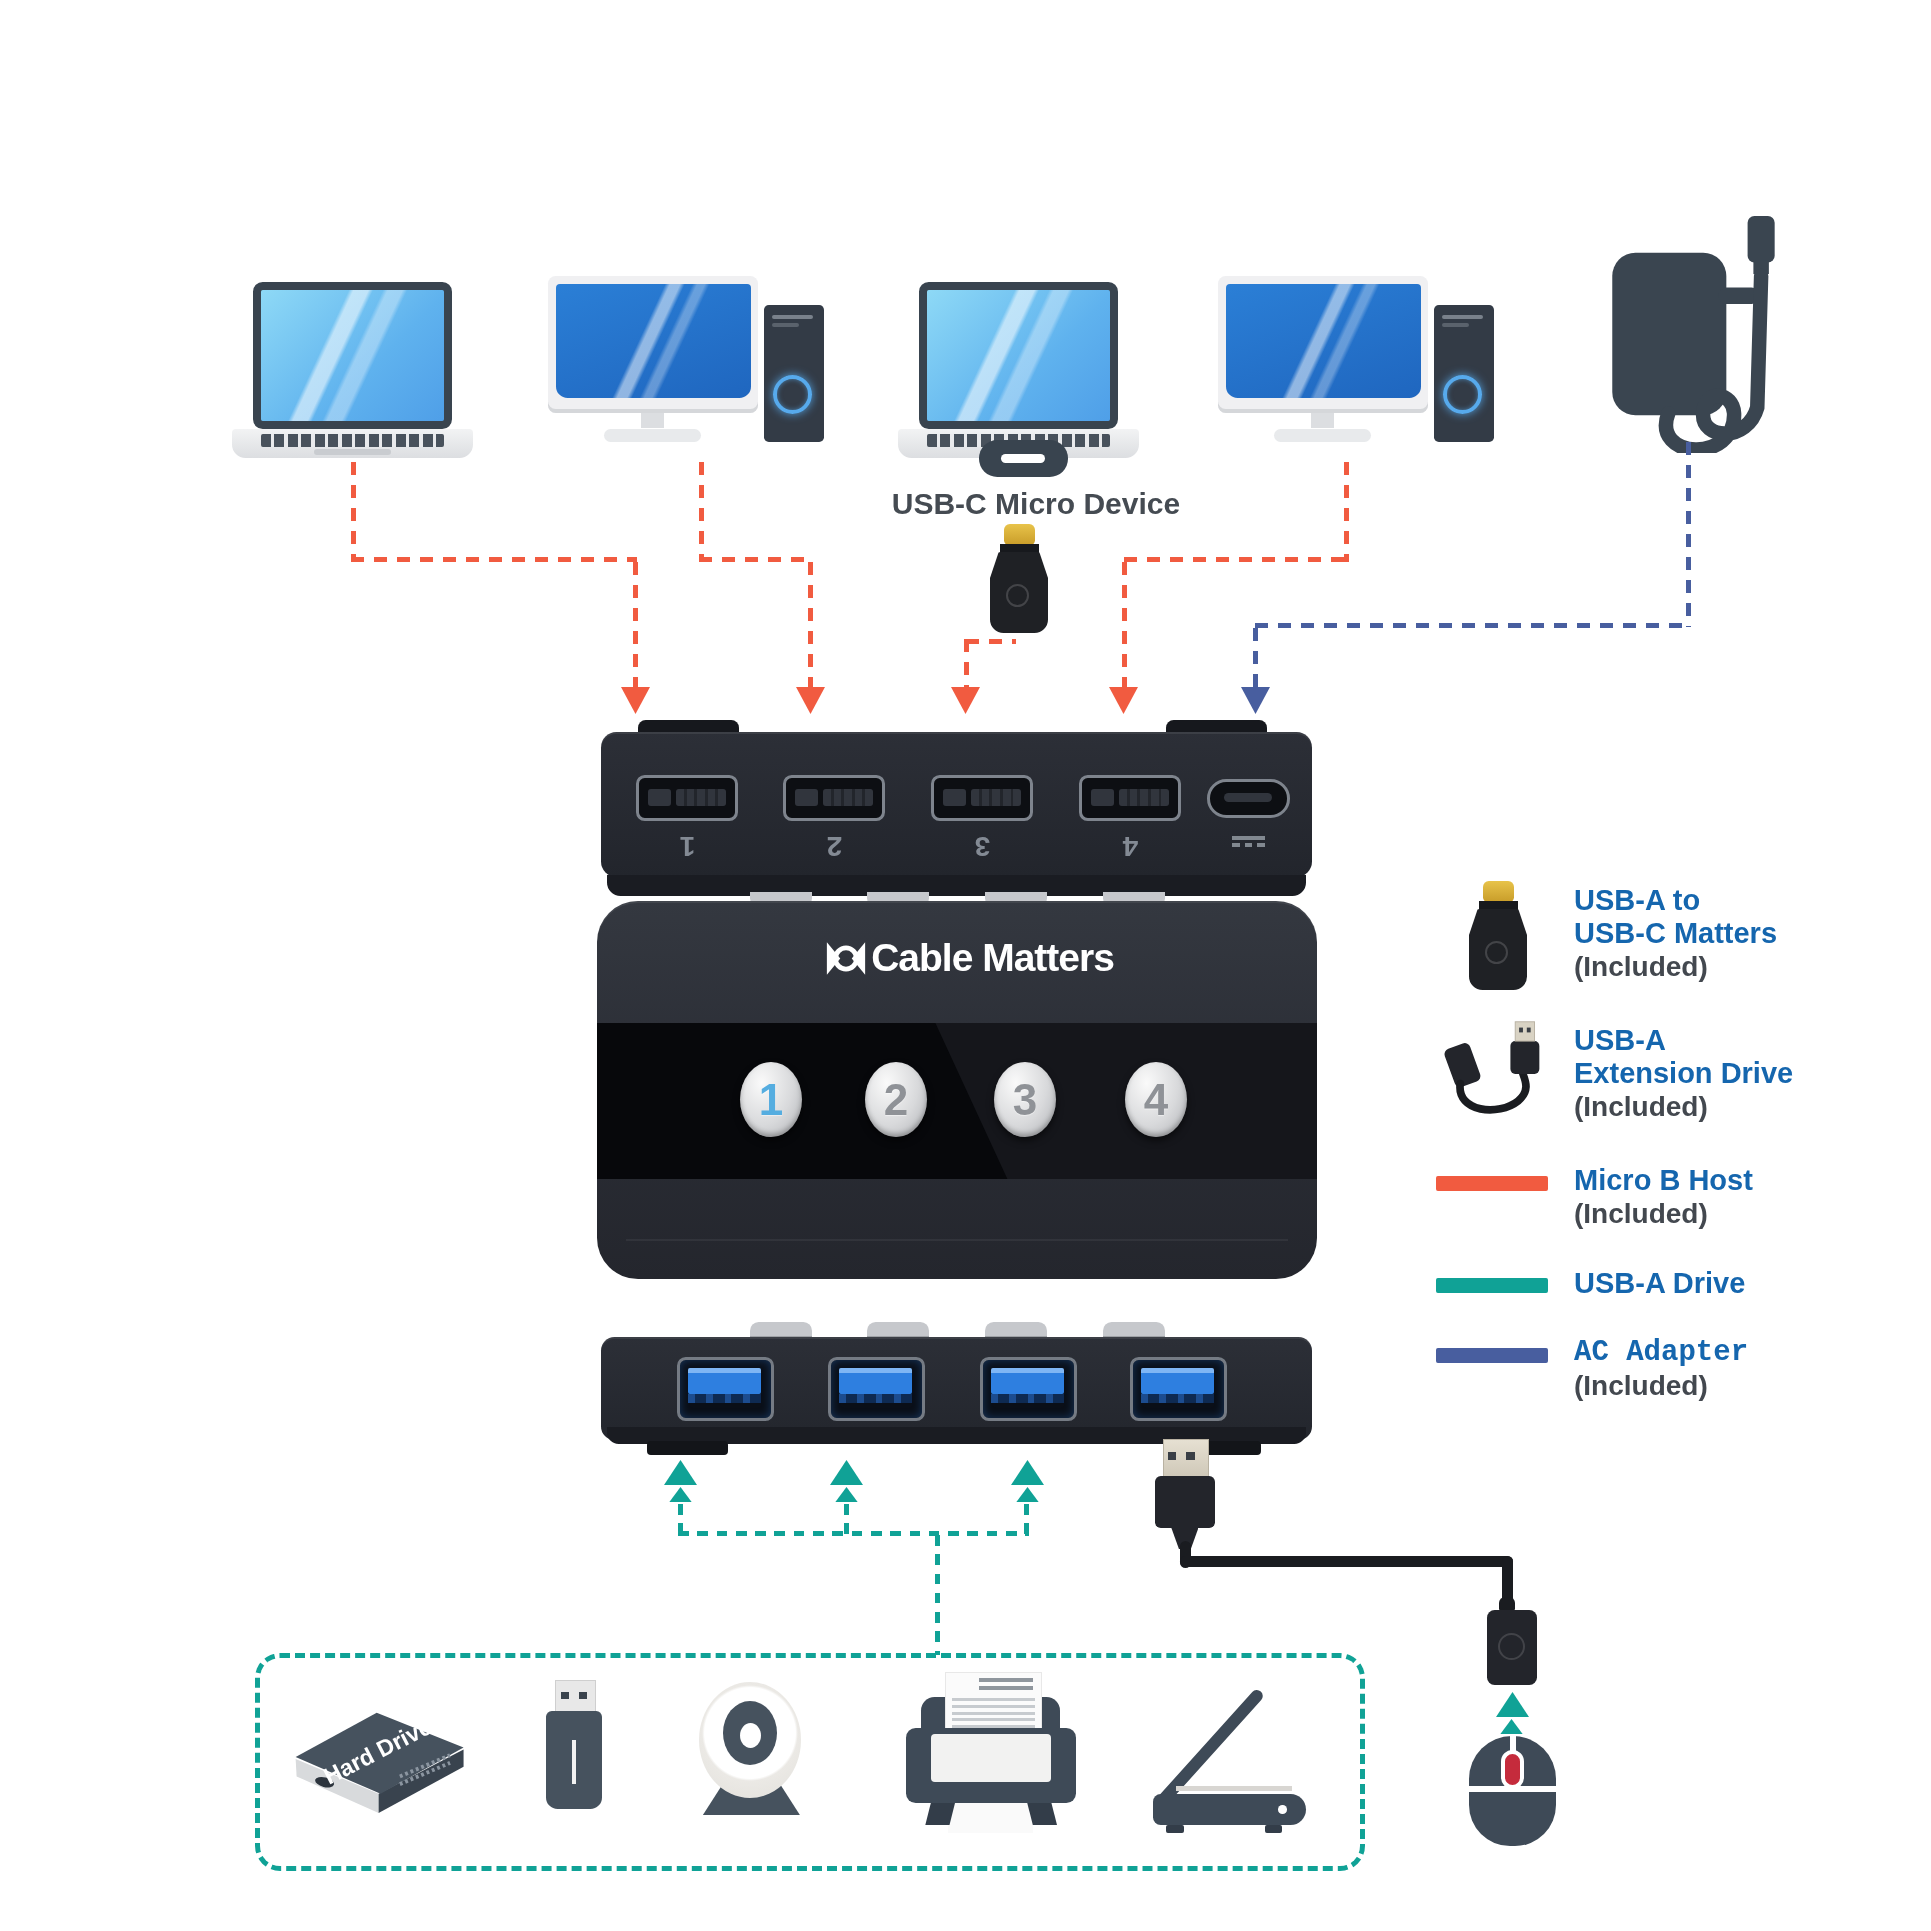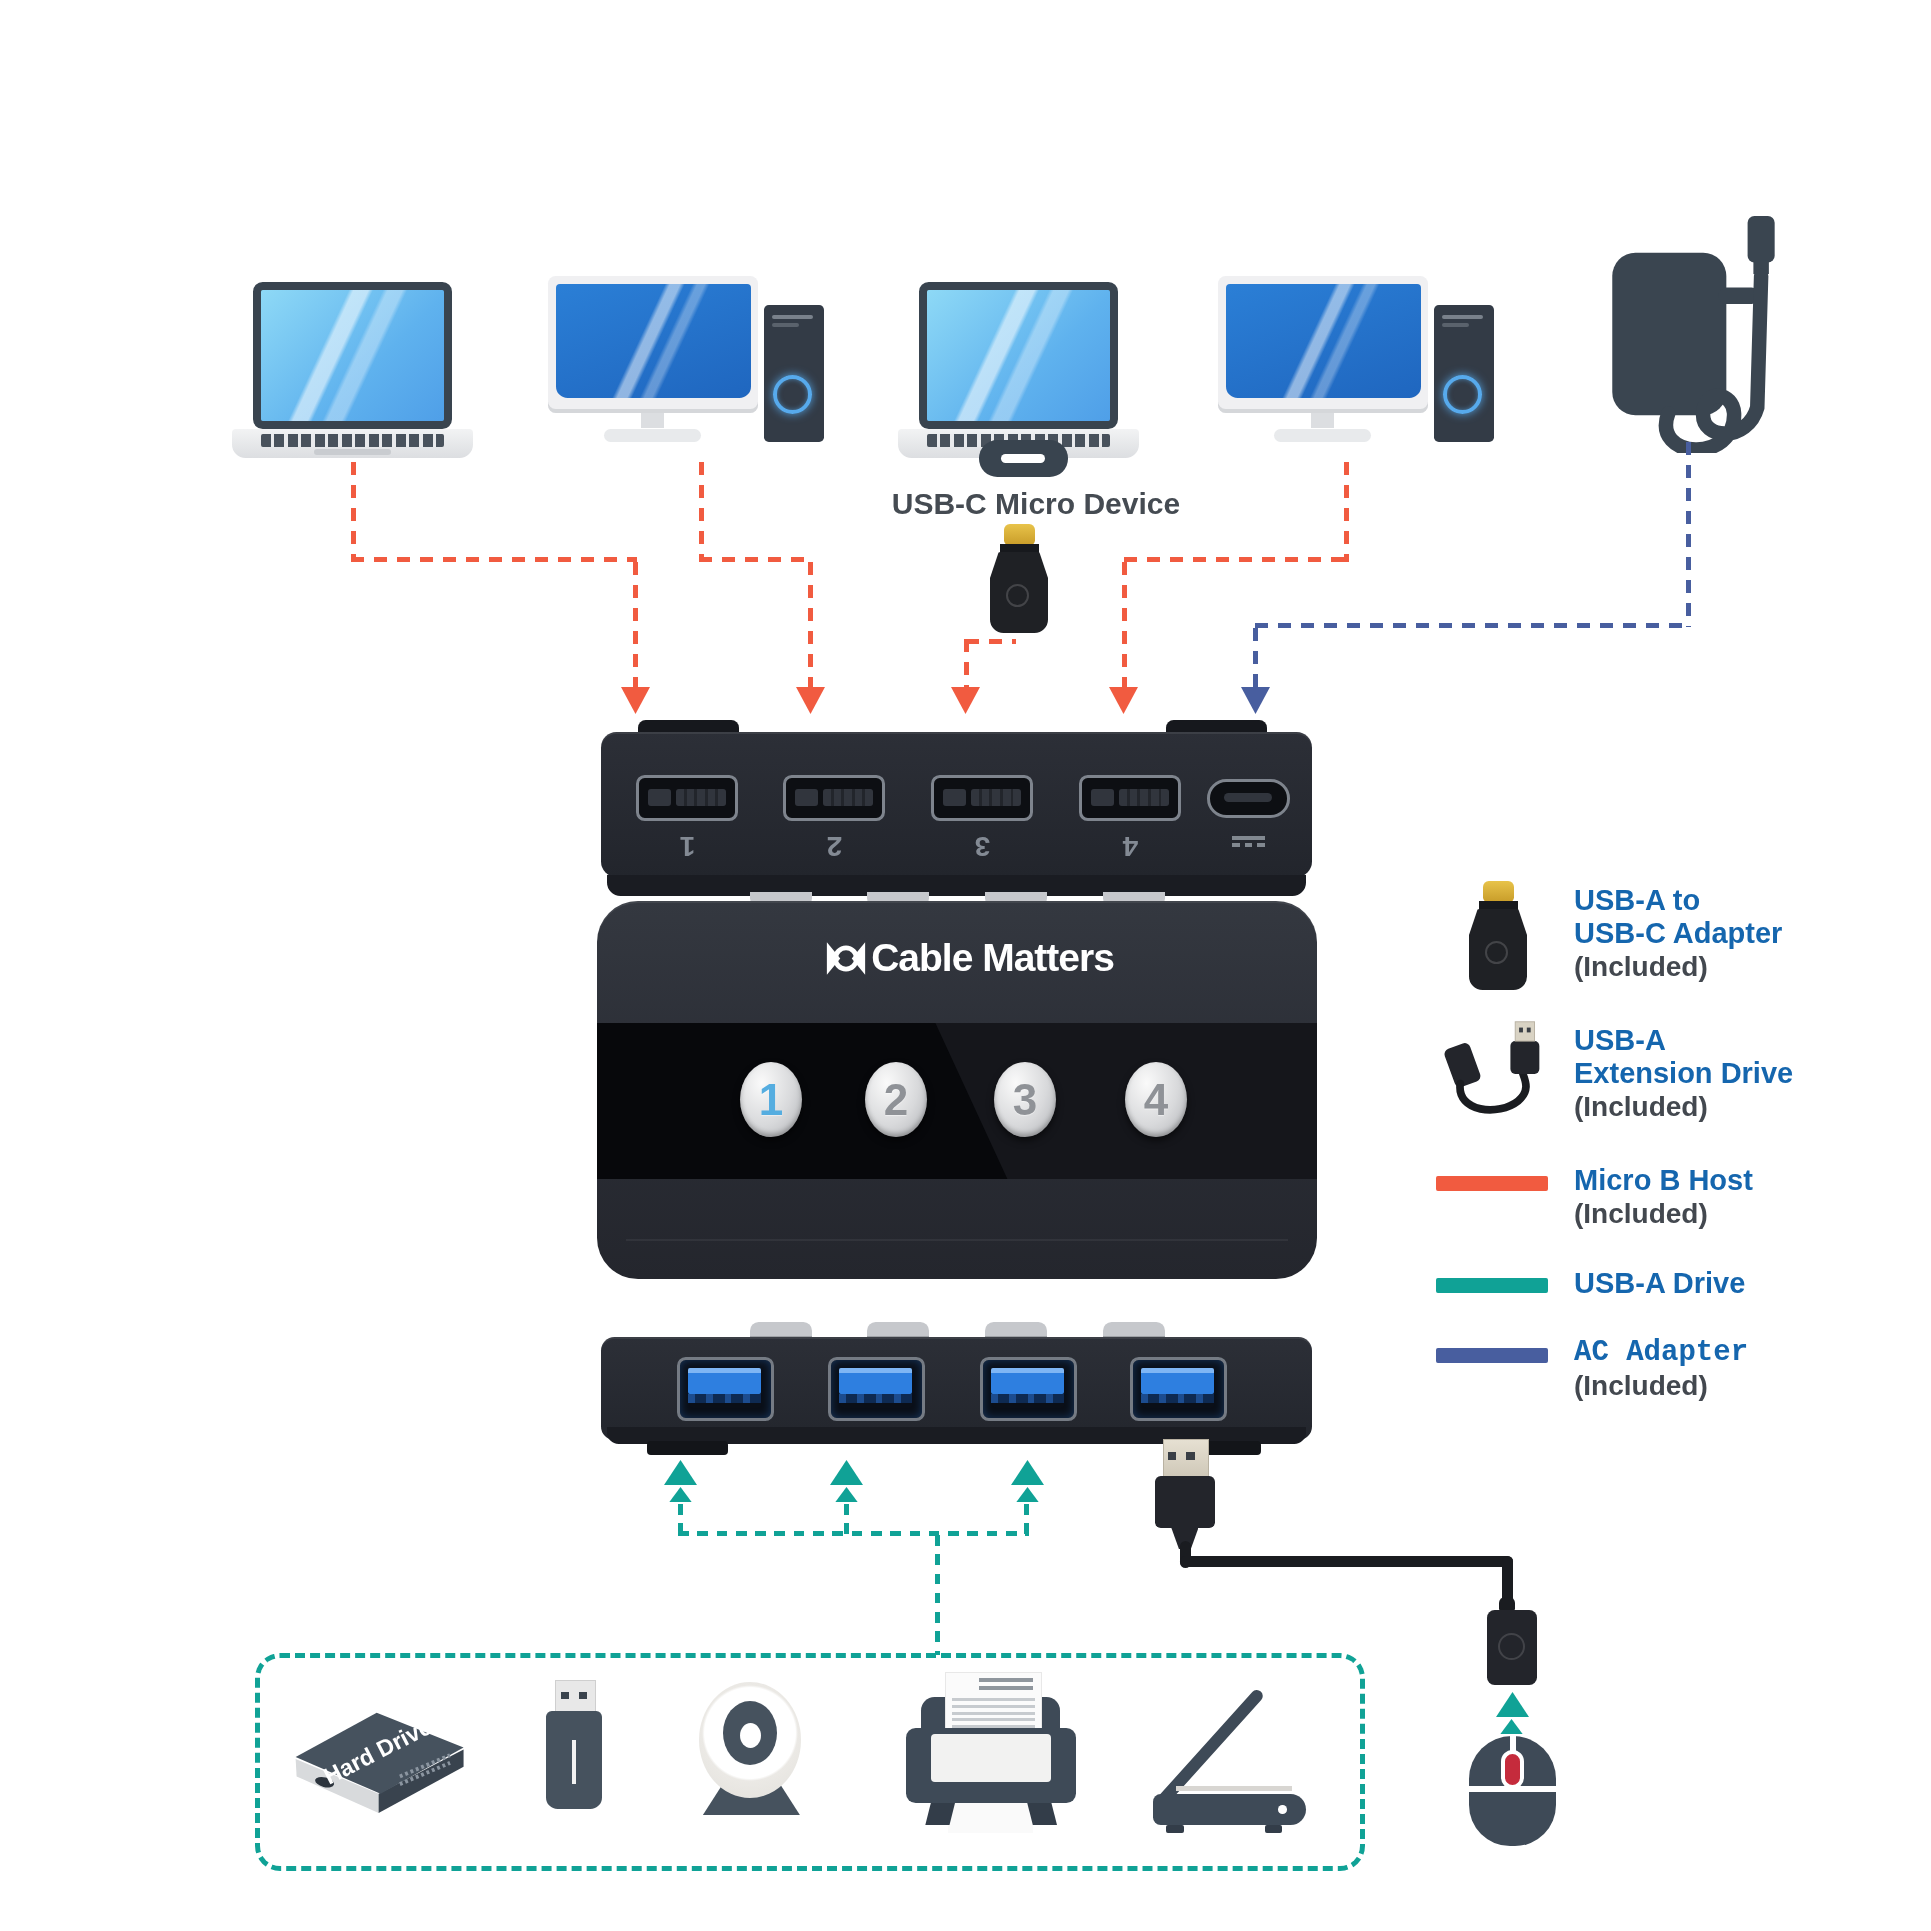--- a/index.html
+++ b/index.html
@@ -460,21 +460,21 @@
       <div class="mouse-wheel"></div>
   </div>
 
   <div class="usbc-adapter" style="left:1468px;top:881px;">
     <div class="uca-tip"></div>
       <div class="uca-neck"></div>
       <div class="uca-body"></div>
       <div class="uca-logo"></div>
   </div>
   <div class="lg-blue" style="top:884px;">USB-A to</div>
-  <div class="lg-blue" style="top:917px;">USB-C Adapter</div>
+  <div class="lg-blue" style="top:917px;">USB-C Matters</div>
   <div class="lg-note" style="top:951px;">(Included)</div>
 
   <div class="abs" style="left:1439px;top:1016px;width:110px;height:110px;">
     <svg width="110" height="110" viewBox="0 0 114 114">
       <g transform="rotate(-20 24 50)">
           <rect x="10" y="30" width="28" height="42" rx="6" fill="#23252B"></rect>
         </g>
       <path d="M22 70 C 18 100, 62 104, 82 88 C 94 78, 90 68, 87 60" fill="none" stroke="#1A1C20" stroke-width="8" stroke-linecap="round"></path>
       <rect x="74" y="26" width="30" height="34" rx="5" fill="#23252B"></rect>
       <rect x="79" y="6" width="20" height="20" fill="#D9D3C4" stroke="#B9B2A2"></rect>

